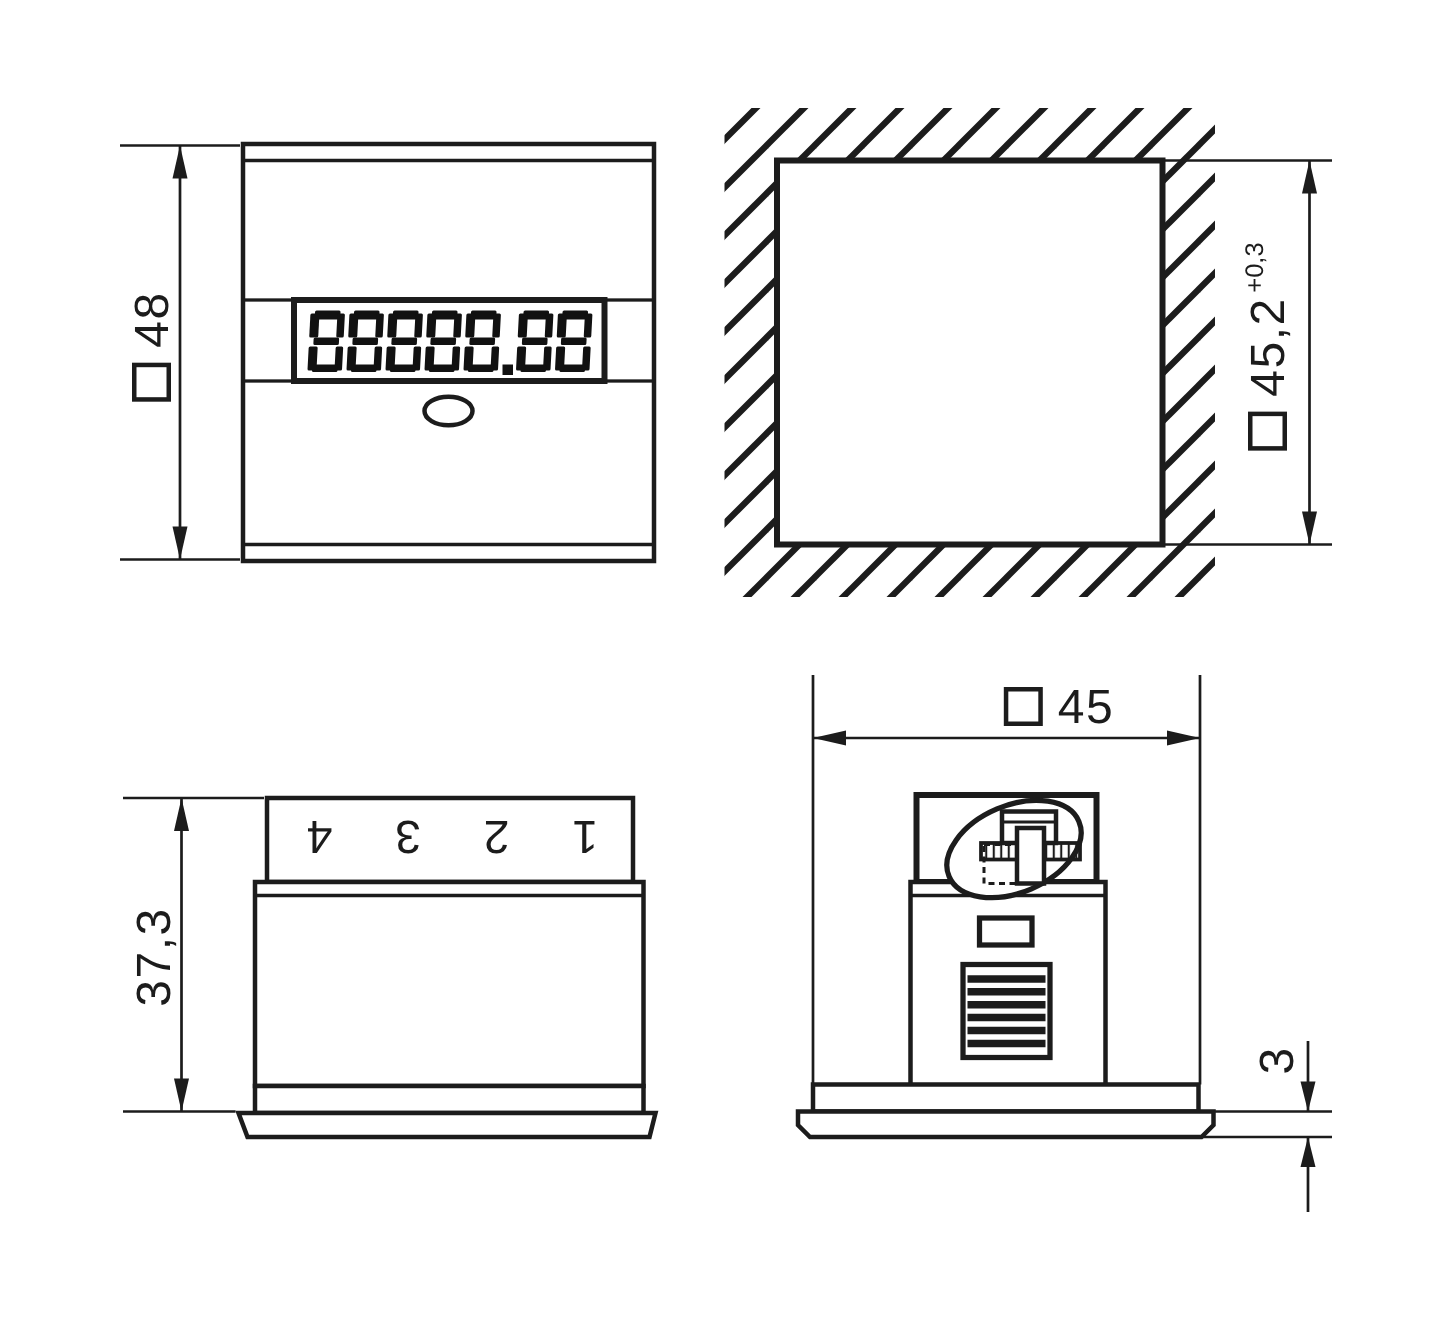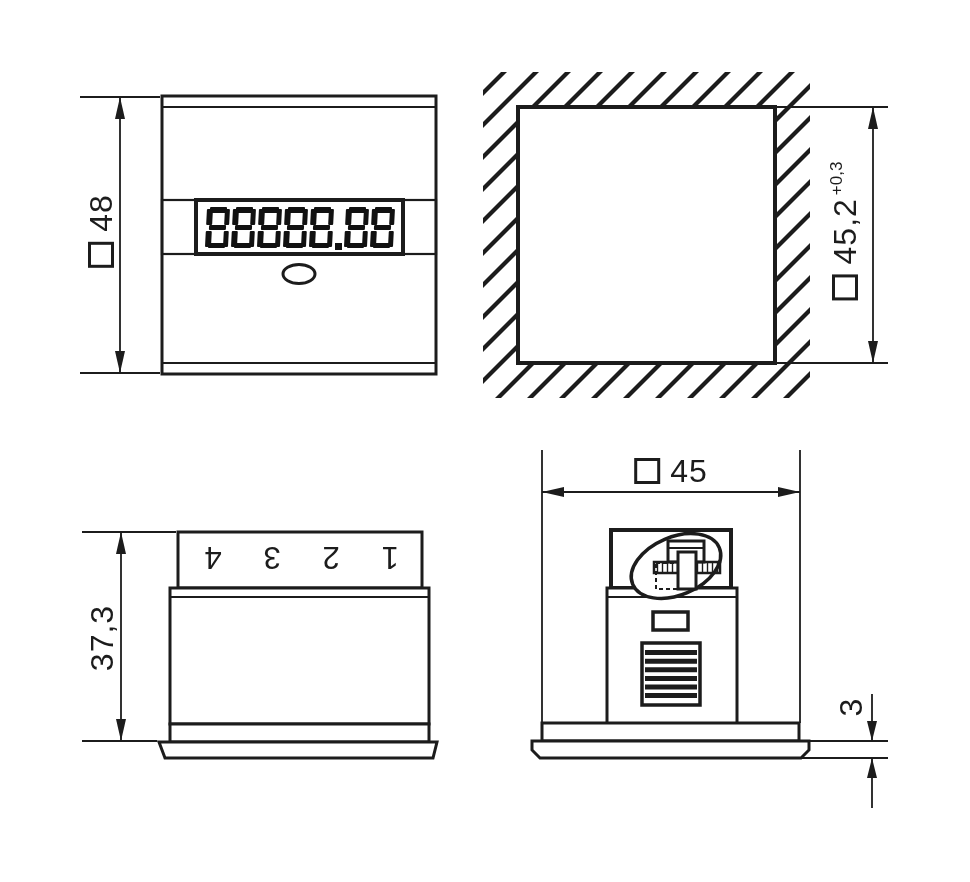--- a/index.html
+++ b/index.html
@@ -6,21 +6,21 @@
   body{
     width:970px;height:882px;position:relative;background:#ffffff;
     font-family:"Liberation Sans", sans-serif;color:#1c1c1c;overflow:hidden;
   }
   svg{position:absolute;left:0;top:0;}
   .dim-label{
     position:absolute;white-space:nowrap;font-size:32px;letter-spacing:1px;
     color:#1c1c1c;display:flex;align-items:center;line-height:1;
   }
   .rot90{transform:translate(-50%,-50%) rotate(-90deg);}
-  .hcenter{transform:translate(-50%,-50%);}
+  .hcenter{transform:translate(-50%,-50%);margin-left:35px;}
   .rot180{transform:translate(-50%,-50%) rotate(180deg);}
   .sqbox{
     display:inline-block;width:20px;height:20px;border:3px solid #1c1c1c;
     margin-right:10px;flex:0 0 auto;
   }
   .tol{font-size:17px;position:relative;top:-9px;margin-left:3px;letter-spacing:0;}
   .term-label{position:absolute;font-size:31px;color:#1c1c1c;}
   
   .lcd{
     position:absolute;left:199px;top:203px;width:201px;height:48px;

